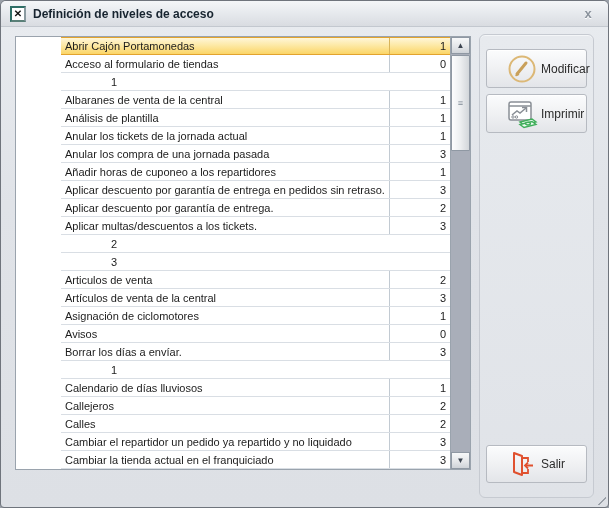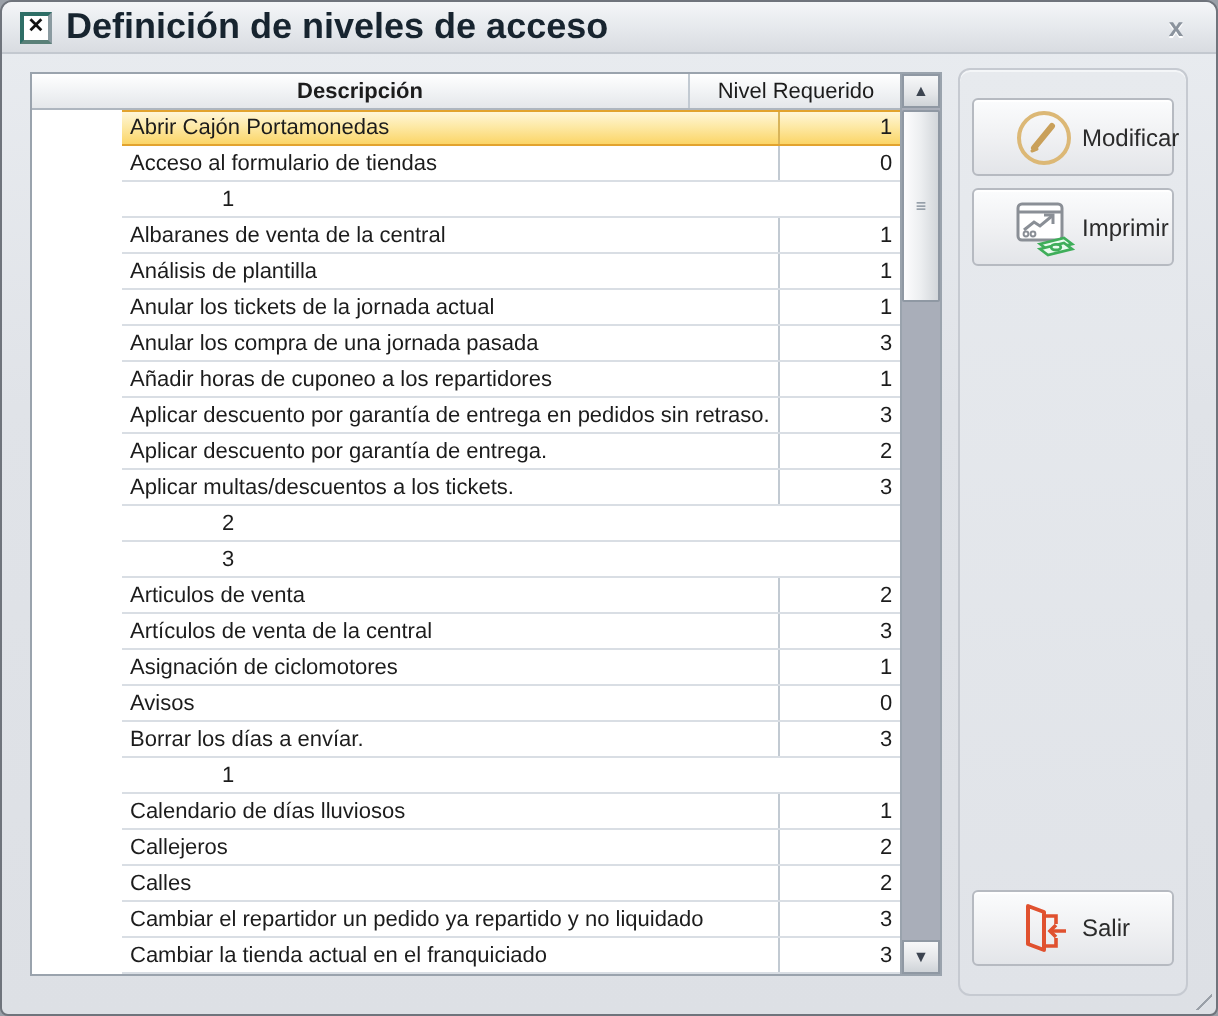--- a/index.html
+++ b/index.html
@@ -15,21 +15,21 @@
     background:linear-gradient(180deg,#f4f6f8 0%,#e6e9ed 50%,#d9dce1 100%);
     border-bottom:1px solid #c3c8cf;
     display:flex;align-items:center;padding:0 9px;
   }
   .app-icon{
     width:16px;height:16px;background:#fff;border:2px solid #2e6e66;
     border-right-color:#8a9aa0;border-bottom-color:#5a8078;
     display:flex;align-items:center;justify-content:center;
     font-weight:bold;font-size:10px;color:#111;line-height:1;margin-right:7px;flex:0 0 auto;
   }
-  .title-text{font-size:18px;font-weight:bold;color:#17242f;flex:1 1 auto;}
+  .title-text{font-size:12px;font-weight:bold;color:#17242f;flex:1 1 auto;}
   .close-btn{
     width:22px;height:18px;display:flex;align-items:center;justify-content:center;
     color:#8b939d;font-size:13px;font-weight:bold;cursor:default;
     text-shadow:0 1px 0 #fff;
   }
   
   .table-wrap{
     position:absolute;left:14px;top:35px;width:456px;
     border:1px solid #9aa3ad;background:#fff;
     display:flex;flex-direction:column;
@@ -108,24 +108,20 @@
 <div class="window">
 
   <div class="titlebar">
     <div class="app-icon">✕</div>
     <div class="title-text">Definición de niveles de acceso</div>
     <div class="close-btn">x</div>
   </div>
 
   <div class="table-wrap" style="padding-right:20px;">
     <div class="grid">
-      <div class="g-row g-head">
-        <div class="c-desc">Descripción</div>
-        <div class="c-nivel">Nivel Requerido</div>
-      </div>
       <div id="table-body">
           <div class="g-row body-row selected">
     <div class="c-desc">Abrir Cajón Portamonedas</div>
     <div class="c-nivel">1</div>
   </div>
           <div class="g-row body-row">
     <div class="c-desc">Acceso al formulario de tiendas</div>
     <div class="c-nivel">0</div>
   </div>
           <div class="g-row body-row">

